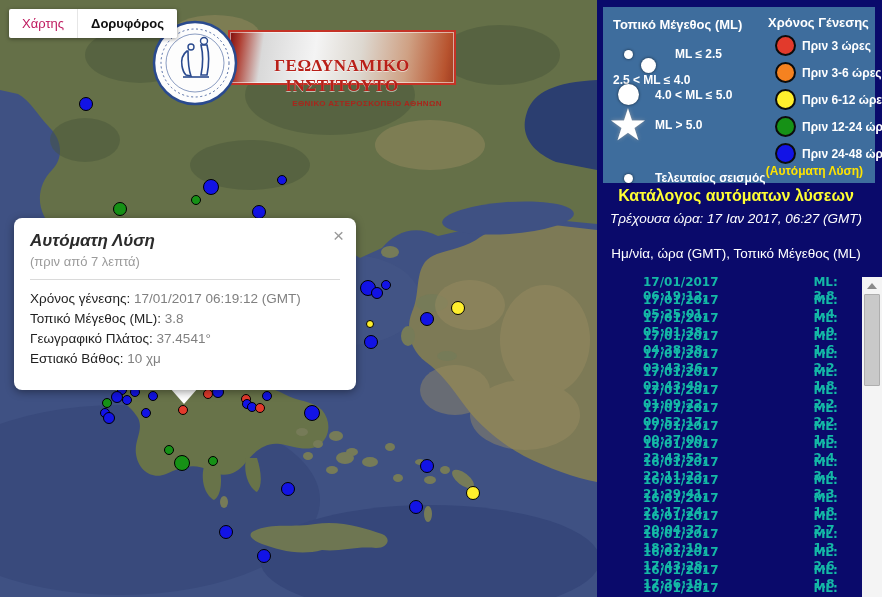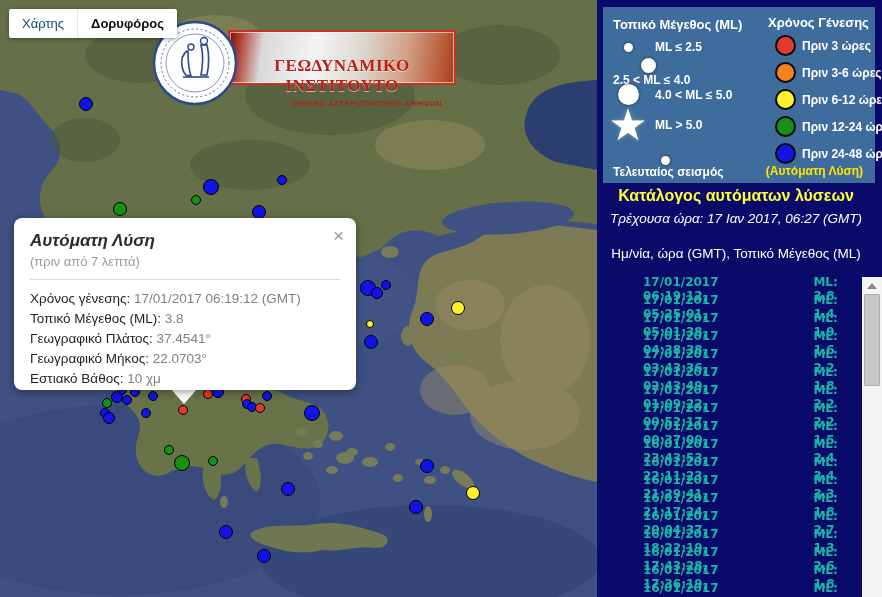--- a/index.html
+++ b/index.html
@@ -10,21 +10,21 @@
   .map-area{position:absolute;left:0;top:0;width:597px;height:597px;overflow:hidden;}
   .map-area svg.basemap{position:absolute;left:0;top:0;}
   .marker-layer{position:absolute;left:0;top:0;width:597px;height:597px;z-index:2;}
   .qmarker{position:absolute;border-radius:50%;border:1.6px solid #000;box-sizing:border-box;}
 
   
   .map-ctrl{position:absolute;left:9px;top:9px;z-index:6;display:flex;
             box-shadow:0 1px 4px rgba(0,0,0,.4);border-radius:2px;overflow:hidden;}
   .map-ctrl .mbtn{height:29px;padding:0 13px;background:#fff;border:none;cursor:pointer;
             font-family:"Liberation Sans",sans-serif;font-size:13px;display:flex;align-items:center;}
-  .mbtn.unsel{color:#0c4a6e;}
+  .mbtn.unsel{color:#be185d;}
   .mbtn.sel{color:#0f0f0f;font-weight:700;border-left:1px solid #e6e6e6;}
 
   
   .emblem{position:absolute;left:152px;top:20px;z-index:5;}
   .banner{position:absolute;left:228px;top:30px;width:228px;height:55px;z-index:4;
           box-sizing:border-box;border:2px solid #c53326;
           background:linear-gradient(98deg,#7e0d0d 0%,#b04034 5%,#d9d9d9 15%,#f4f4f4 38%,#ddd8d0 58%,#cfa184 78%,#b8542f 95%,#a13c20 100%);
           box-shadow:inset 0 0 0 1px rgba(255,255,255,.55);}
   .banner-title{margin-top:24px;text-align:center;font-family:"Liberation Serif",serif;
           font-weight:700;font-size:17px;letter-spacing:.5px;color:#b92019;
@@ -47,25 +47,25 @@
   .p-close{position:absolute;right:12px;top:8px;font-size:19px;color:#999;cursor:pointer;line-height:1;}
 
   
   .panel{position:absolute;left:597px;top:0;width:285px;height:597px;background:#0a0a6b;overflow:hidden;}
   .legend{position:absolute;left:6px;top:7px;width:272px;height:176px;background:#3e6d9d;}
   .leg-title{position:absolute;font-size:13px;font-weight:700;color:#fff;}
   .mag-title{left:10px;top:10px;}
   .time-title{left:165px;top:8px;}
   .leg-row{position:absolute;display:flex;align-items:center;}
   .mag-items .leg-row{left:4px;}
-  .mag-items .leg-row:nth-child(1){top:33px;}
+  .mag-items .leg-row:nth-child(1){top:40px;gap:20px;}
   .mag-items .leg-row:nth-child(2){top:51px;flex-direction:column;}
   .mag-items .leg-row:nth-child(3){top:77px;}
   .mag-items .leg-row:nth-child(4){top:98px;}
-  .mag-items .leg-row:nth-child(5){top:149px;flex-direction:column;}
+  .mag-items .leg-row:nth-child(5){top:164px;}
   .sym{width:42px;display:flex;justify-content:center;align-items:center;}
   .wcircle{background:#fff;border-radius:50%;box-shadow:0 0 3px rgba(0,0,0,.65);}
   .star{color:#fff;font-size:44px;line-height:40px;text-shadow:0 0 4px #8d9aa8,0 0 1px #5a6570;}
   .leg-label{font-size:12px;font-weight:700;color:#fff;margin-left:6px;white-space:nowrap;}
   .time-items .leg-row{left:168px;}
   .time-items .leg-row:nth-child(1){top:28px;}
   .time-items .leg-row:nth-child(2){top:55px;}
   .time-items .leg-row:nth-child(3){top:82px;}
   .time-items .leg-row:nth-child(4){top:109px;}
   .time-items .leg-row:nth-child(5){top:136px;}
@@ -226,21 +226,20 @@
 
     <div class="popup-tail"></div>
     <div class="popup">
       <div class="p-title">Αυτόματη Λύση</div>
       <div class="p-sub">(πριν από 7 λεπτά)</div>
       <hr class="p-hr">
       <div>
           <div class="p-row"><span class="lbl">Χρόνος γένεσης: </span><span>17/01/2017  06:19:12 (GMT)</span></div>
           <div class="p-row"><span class="lbl">Τοπικό Μέγεθος (ML): </span><span>3.8</span></div>
           <div class="p-row"><span class="lbl">Γεωγραφικό Πλάτος: </span><span>37.4541°</span></div>
-          <div class="p-row"><span class="lbl">Γεωγραφικό Μήκος: </span><span>22.0703°</span></div>
           <div class="p-row"><span class="lbl">Εστιακό Βάθος: </span><span>10 χμ</span></div>
         </div>
       <span class="p-close">×</span>
     </div>
   </div>
 
   <div class="panel">
 
     <div class="legend">
       <div class="leg-title mag-title">Τοπικό Μέγεθος (ML)</div>

